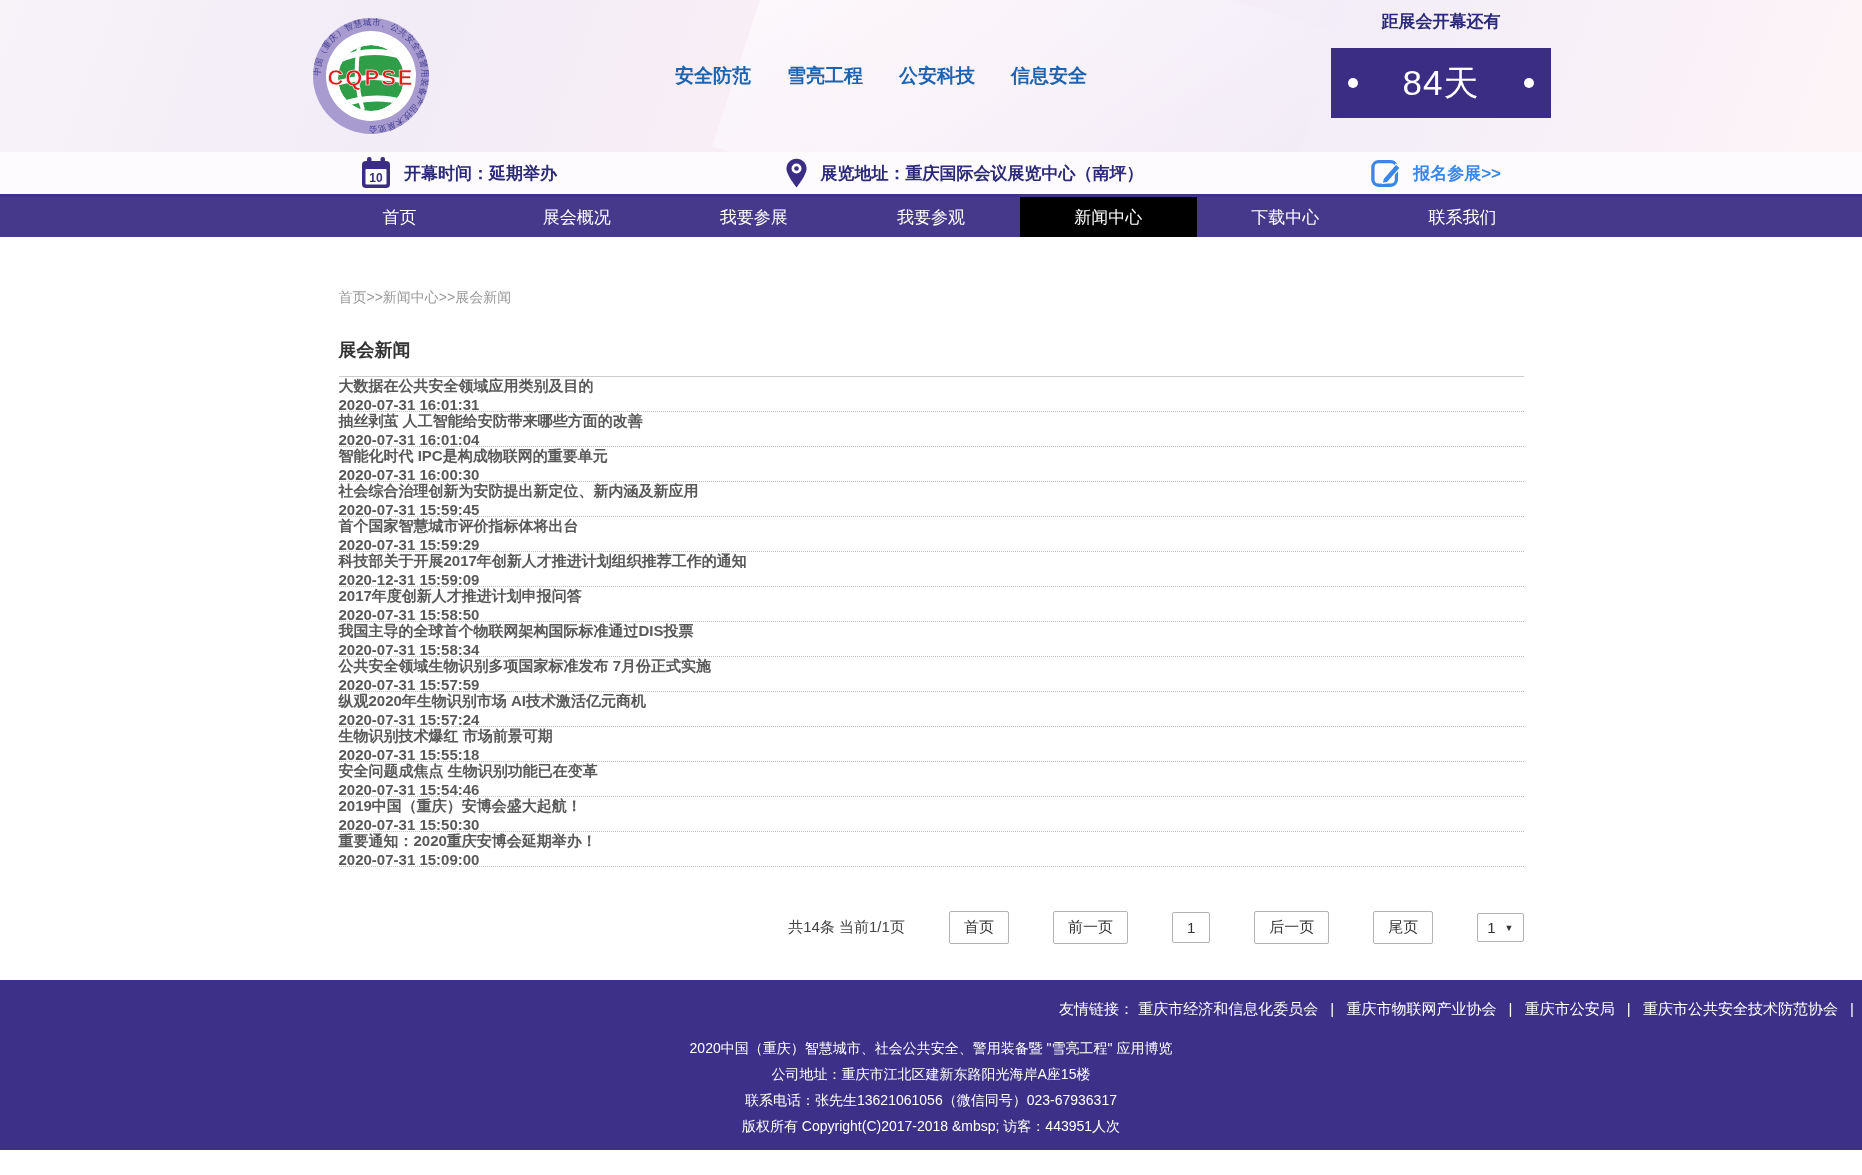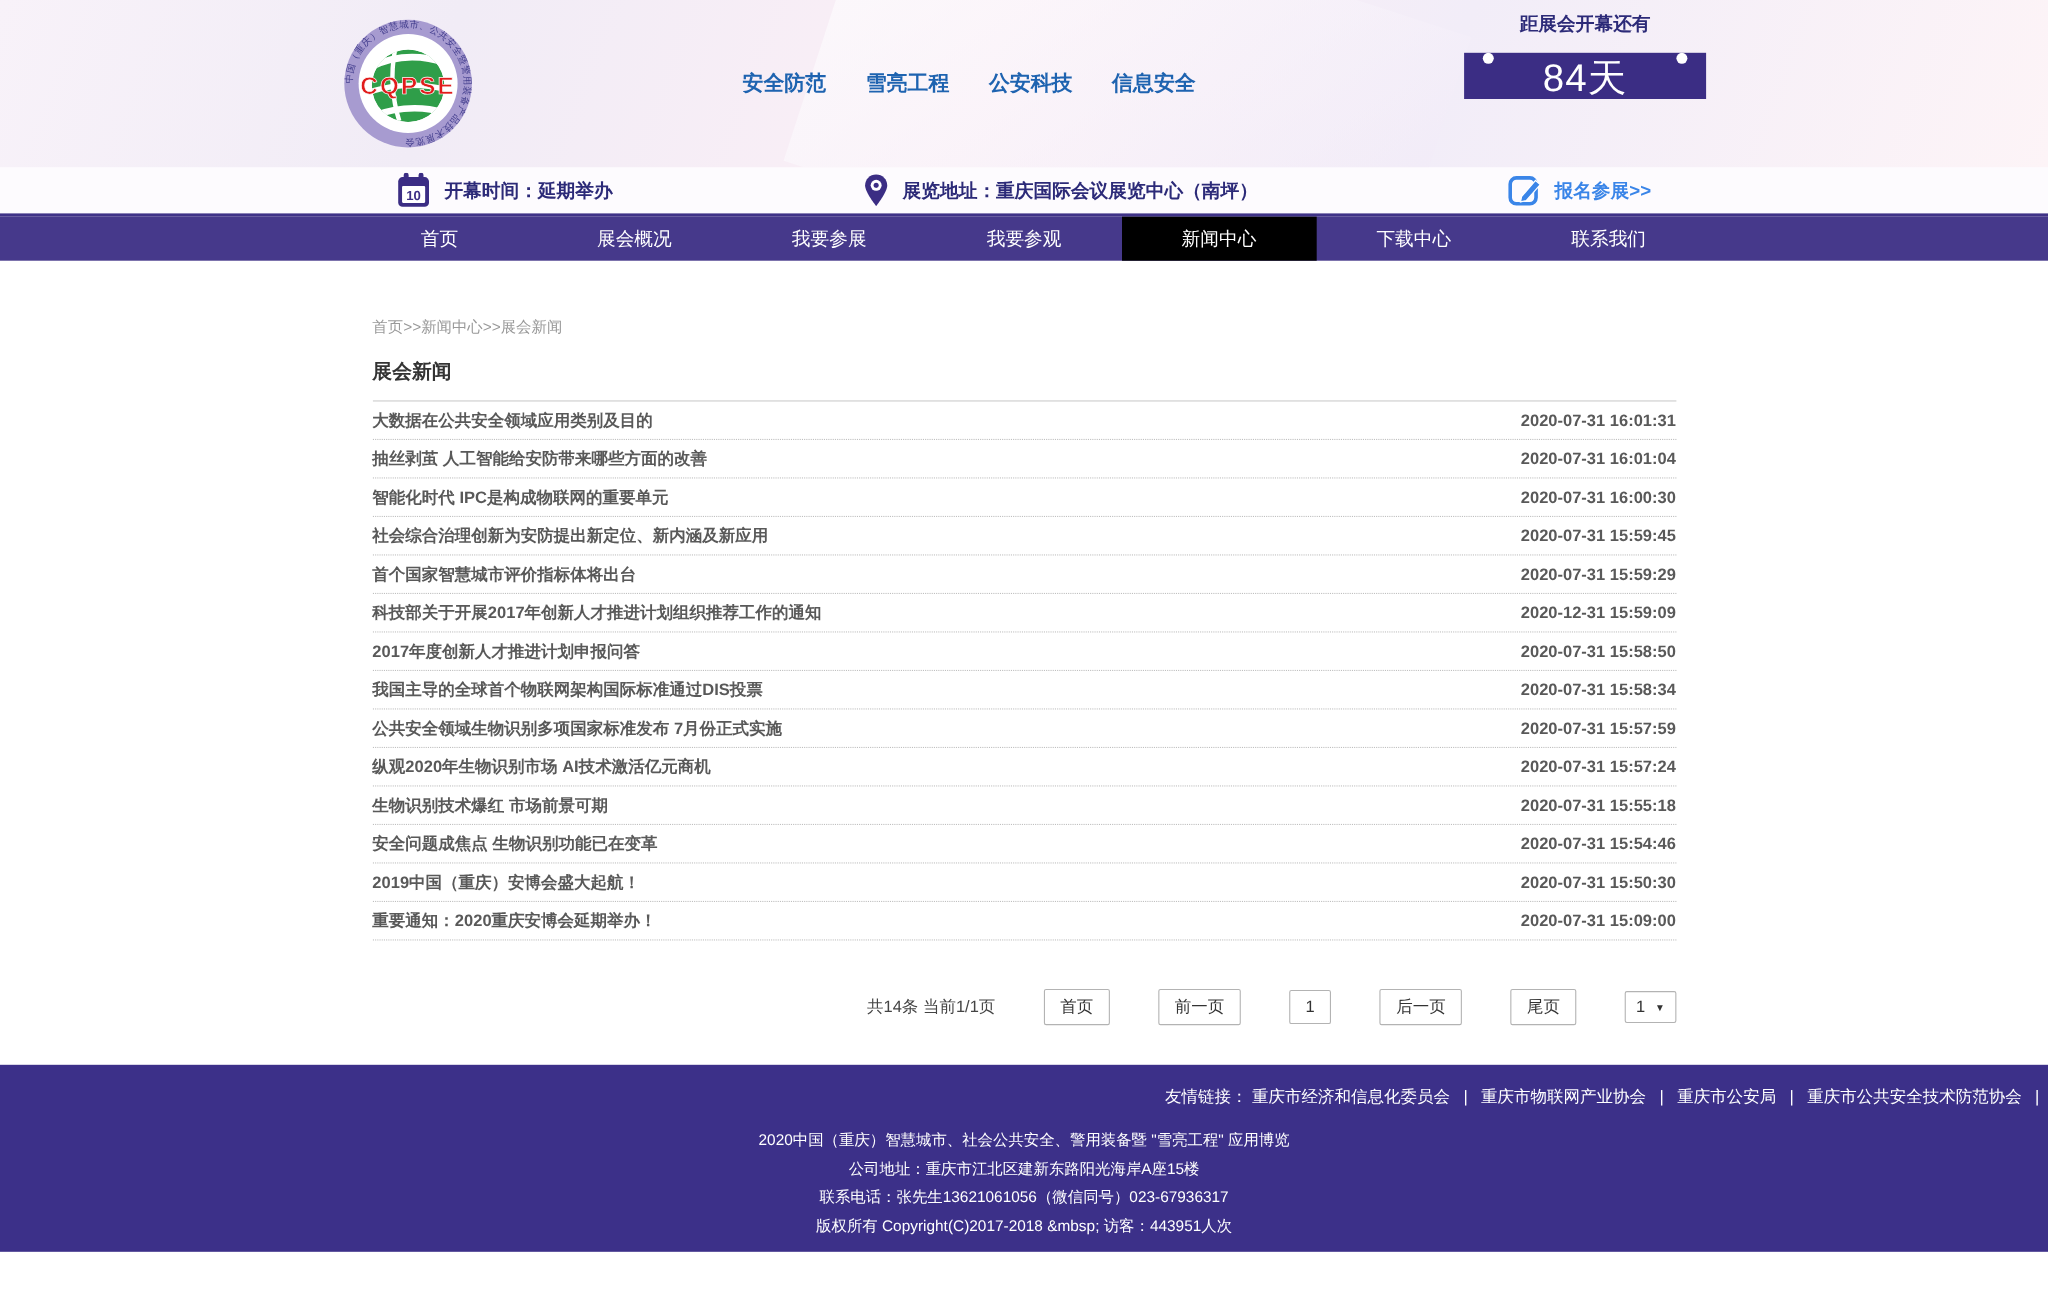--- a/index.html
+++ b/index.html
@@ -29,21 +29,21 @@
   .main-title {
     margin:6px 0 13px; color:#1e63b0; font-size:26px; font-weight:bold; letter-spacing:1px;
   }
   .subtitle {
     display:flex; justify-content:center; gap:36px;
     color:#1e63b0; font-size:19px; font-weight:bold;
   }
   .countdown { width:220px; flex:0 0 220px; text-align:center; align-self:flex-start; padding-top:10px; }
   .countdown-label { color:#2c2a78; font-size:17px; font-weight:bold; margin-bottom:15px; }
   .countdown-box {
-    background:#3b2d84; height:42px; display:flex; 
+    background:#3b2d84; height:70px; display:flex; align-items:center;
     justify-content:space-between; padding:0 17px;
   }
   .countdown-dot { width:10px; height:10px; border-radius:50%; background:#fff; }
   .countdown-value { color:#fff; font-size:35px; letter-spacing:1px; }
   
   .info-bar { height:45px; background:#fdfbfe; border-bottom:3px solid #3f3287; }
   .info-inner {
     width:1240px; margin:0 auto; height:42px;
     display:flex; align-items:center; justify-content:space-between; padding:0 50px;
   }
@@ -53,26 +53,27 @@
   .main-nav { background:#46398b; height:40px; }
   .nav-inner { width:1240px; margin:0 auto; height:100%; display:flex; }
   .nav-item {
     flex:1; display:flex; align-items:center; justify-content:center;
     color:#fff; font-size:17px; cursor:pointer;
   }
   .nav-item.active { background:#000000; }
   
   .content { width:1185px; margin:0 auto; padding-bottom:36px; }
   .breadcrumb { padding-top:52px; color:#999; font-size:14px; cursor:pointer; }
-  .section-head { margin-top:19px; border-bottom:1px solid #ccc; padding-bottom:14px; }
+  .section-head { margin-top:31px; border-bottom:1px solid #ccc; padding-bottom:14px; }
   .section-title { margin:0; font-size:18px; font-weight:bold; color:#333; }
   .news-list { list-style:none; margin:0; padding:0; }
   .news-row {
-    height:35px; display:flex; align-items:center; justify-content:space-between;
+    height:35px; display:flex; justify-content:space-between;
     border-bottom:1px dotted #bfbfbf;
+    flex-direction:column;
   }
   .news-title { color:#595959; font-size:15px; font-weight:bold; text-decoration:none; cursor:pointer; }
   .news-date { color:#595959; font-size:15px; font-weight:bold; }
   .pagination {
     margin-top:44px; display:flex; justify-content:flex-end; align-items:center;
     gap:44px; font-size:15px; color:#444;
   }
   .page-btn {
     border:1px solid #b3b3b3; background:#fff; color:#333; font-size:15px;
     padding:6px 14px; border-radius:2px; cursor:pointer; font-family:inherit;

